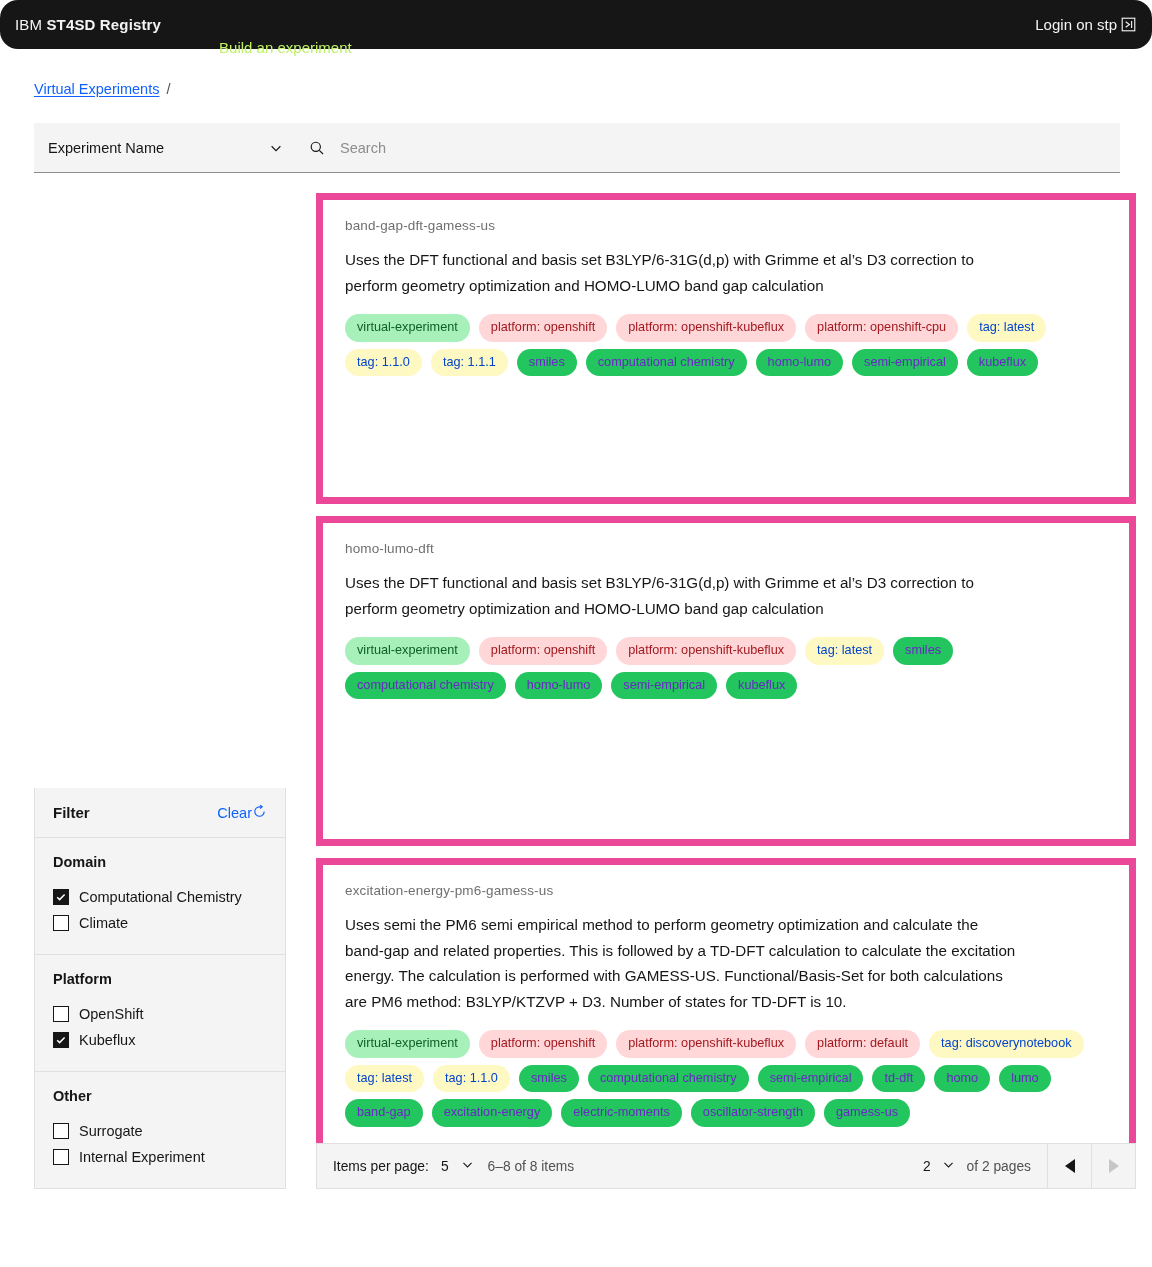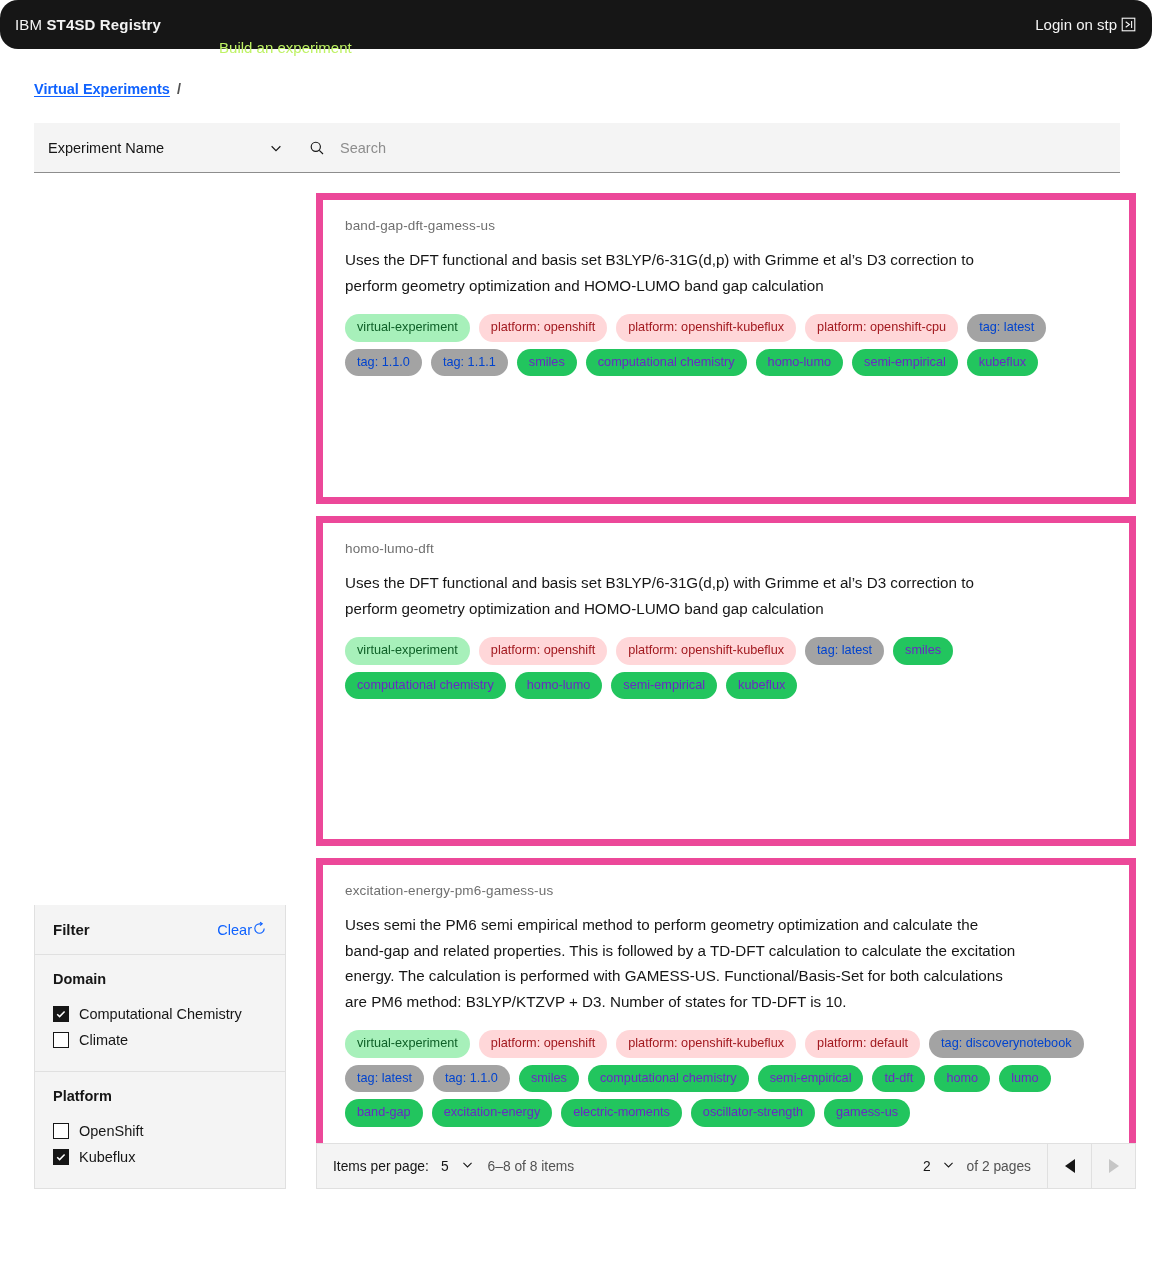--- a/index.html
+++ b/index.html
@@ -47,21 +47,20 @@
   }
   .launch-icon { display: flex; align-items: center; }
 
   
   .breadcrumb {
     padding: 32px 0 0 34px;
     display: flex;
     align-items: center;
     gap: 7px;
     font-size: 14.5px;
-    font-weight: bold;
   }
   .breadcrumb a {
     color: #0f62fe;
     text-decoration: underline;
     text-underline-offset: 2px;
   }
   .breadcrumb .sep { color: #525252; }
 
   
   .searchbar {
@@ -187,21 +186,21 @@
   .tags { display: flex; flex-wrap: wrap; gap: 7px 9px; }
   .tag {
     font-size: 12.7px;
     line-height: 1;
     padding: 7px 12px 8px 12px;
     border-radius: 20px;
     white-space: nowrap;
   }
   .tag.green  { background: #a7f0ba; color: #0e6027; }
   .tag.red    { background: #ffd7d9; color: #a2191f; }
-  .tag.blue   { background: #a3a3a3; color: #0043ce; }
+  .tag.blue   { background: #fef9c3; color: #0043ce; }
   .tag.purple { background: #22c55e; color: #6929c4; }
 
   .card.c1 { height: 311px; }
   .card.c2 { height: 330px; }
   .card.c3 { margin-bottom: 0; border-bottom: none; }
 
   
   .pagination {
     background: #f4f4f4;
     border: 1px solid #e0e0e0;
@@ -343,20 +342,35 @@
       <div class="cb-row">
         <span class="cb-box checked">
           <svg class="tick" width="12" height="12" viewBox="0 0 12 12">
               <path d="M2.2 6.2 L4.6 8.6 L9.6 3.4" stroke="#ffffff" stroke-width="1.5" fill="none"></path>
             </svg>
         </span>
         <span class="cb-label">Kubeflux</span>
       </div>
     </div>
 
+    <div class="filter-group">
+      <div class="group-title">Other</div>
+      <div class="cb-row">
+        <span class="cb-box">
+          
+        </span>
+        <span class="cb-label">Surrogate</span>
+      </div>
+      <div class="cb-row">
+        <span class="cb-box">
+          
+        </span>
+        <span class="cb-label">Internal Experiment</span>
+      </div>
+    </div>
   </div>
 
   <div class="results">
 
     <div class="card c1">
       <div class="card-id">band-gap-dft-gamess-us</div>
       <div class="card-desc">Uses the DFT functional and basis set B3LYP/6-31G(d,p) with Grimme et al’s D3 correction to perform geometry optimization and HOMO-LUMO band gap calculation</div>
       <div class="tags">
           <span class="tag green">virtual-experiment</span>
           <span class="tag red">platform: openshift</span>

